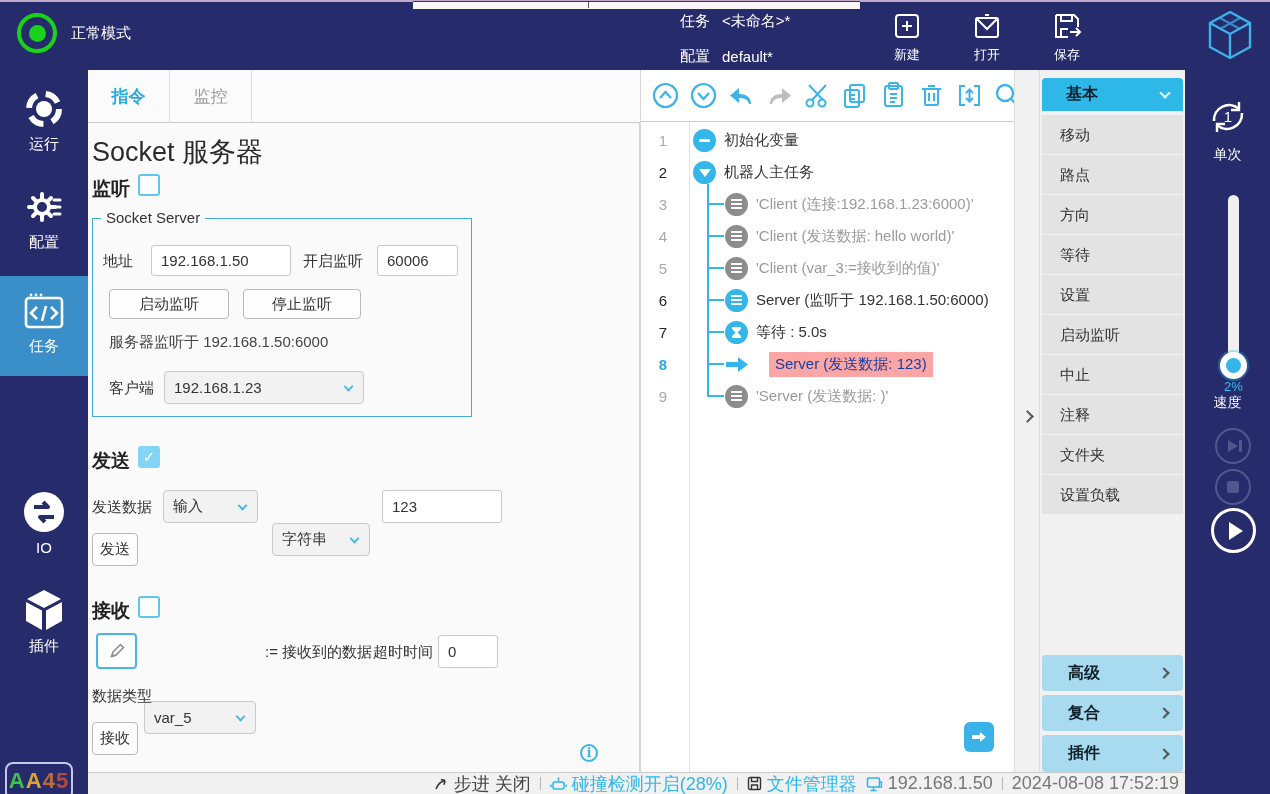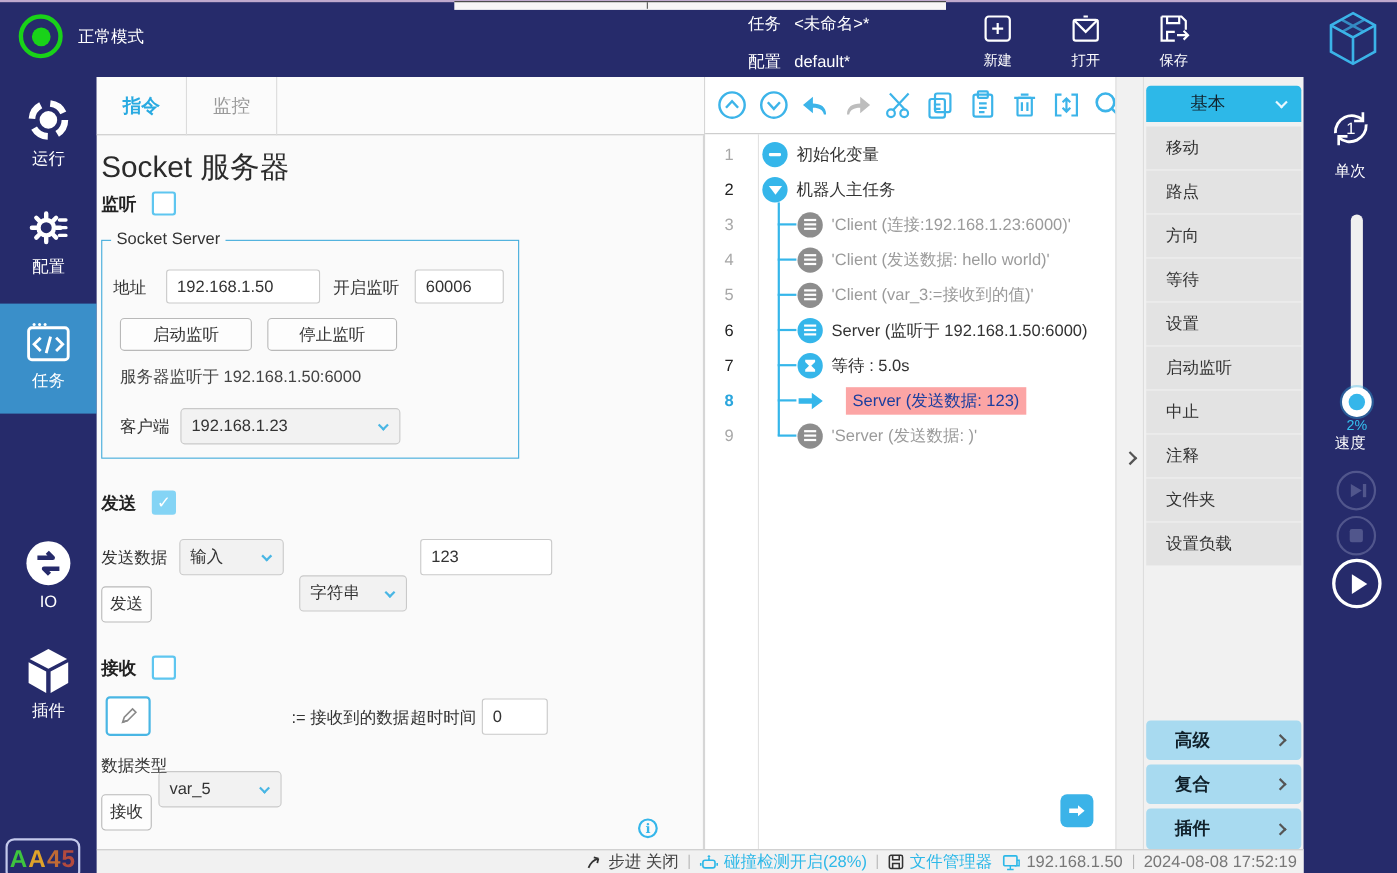--- a/index.html
+++ b/index.html
@@ -30,21 +30,21 @@
 .lsb-it svg{display:block;margin:0 auto}
 .lsb-it.active{background:#3a8fc9}
 .badge{position:absolute;left:5px;top:692px;width:68px;height:38px;border:2px solid #c4c9ec;border-radius:8px;display:flex;align-items:center;justify-content:center;font-size:22px;font-weight:bold;letter-spacing:1px}
 
 
 .main{position:absolute;left:88px;top:70px;width:552px;height:702px;background:#fafafa;border-right:1px solid #d6d6d6}
 .tabs{position:absolute;left:0;top:0;width:552px;height:53px;border-bottom:1px solid #c9c9c9;display:flex;background:#fbfbfb}
 .tab{width:82px;height:53px;line-height:53px;text-align:center;font-size:17px;color:#9a9a9a;border-right:1px solid #dcdcdc;cursor:pointer}
 .tab.active{color:#29aae1;font-weight:bold}
 .title{position:absolute;left:4px;top:64px;font-size:27px;font-weight:400;color:#2b2b2b}
-.sec-lb{font-size:16px;font-weight:bold;color:#222}
+.sec-lb{font-size:19px;font-weight:bold;color:#222}
 .cb{width:22px;height:22px;border:2px solid #5ec6f0;border-radius:3px;background:#fff;cursor:pointer}
 .cb.on{background:#84d4f5;border-color:#84d4f5;display:flex;align-items:center;justify-content:center}
 .cb.on::after{content:"✓";color:#fff;font-size:15px;font-weight:bold}
 .gb{position:absolute;left:4px;top:148px;width:380px;height:199px;border:1px solid #41abdb}
 .gb-leg{position:absolute;left:8px;top:-10px;background:#fafafa;padding:0 5px;font-size:15px;color:#333}
 .flb{font-size:15px;color:#333}
 .tin{border:1px solid #c9c9c9;background:#fff;border-radius:3px;font-size:15px;padding:0 9px;color:#333;font-family:"Liberation Sans","DejaVu Sans",sans-serif}
 .btn{background:#fdfdfd;border:1px solid #b9b9b9;border-radius:4px;font-size:15px;color:#333;cursor:pointer;font-family:"Liberation Sans","DejaVu Sans",sans-serif}
 .dd{background:#f2f2f2;border:1px solid #c9c9c9;border-radius:4px;display:flex;align-items:center;padding:0 9px;font-size:15px;color:#333;position:relative;cursor:pointer}
 .dd .chev{position:absolute;right:11px;top:50%;width:7px;height:7px;border-right:2px solid #49b6e4;border-bottom:2px solid #49b6e4;transform:translateY(-70%) rotate(45deg)}
@@ -71,21 +71,21 @@
 .ttxt.dim{color:#9b9b9b}
 .ttxt.sel{background:#fca5a5;color:#1b3e9e;padding:3px 6px;margin-left:20px}
 .stub::before{content:"";position:absolute;left:66px;top:15px;width:17px;height:2px;background:#35b6ea}
 .vline{position:absolute;left:66px;top:114px;width:2px;height:212px;background:#35b6ea}
 .tree-go{position:absolute;left:323px;top:652px;width:30px;height:30px;background:#3bb3e8;border-radius:6px;display:flex;align-items:center;justify-content:center;cursor:pointer}
 .expander{position:absolute;left:1014px;top:70px;width:26px;height:702px;background:#f1f1f1;border-left:1px solid #ddd;border-right:1px solid #ddd;cursor:pointer}
 .expander .chev{position:absolute;left:8px;top:342px;width:9px;height:9px;border-right:2px solid #555;border-bottom:2px solid #555;transform:rotate(-45deg)}
 
 
 .palette{position:absolute;left:1040px;top:70px;width:145px;height:702px;background:#f1f1f1}
-.pal-h{position:absolute;left:2px;top:8px;width:141px;height:33px;background:#2db8e8;border-radius:4px 4px 0 0;display:flex;align-items:center;font-size:16px;font-weight:normal;color:#10202a;padding-left:40px;cursor:pointer}
+.pal-h{position:absolute;left:2px;top:8px;width:141px;height:33px;background:#2db8e8;border-radius:4px 4px 0 0;display:flex;align-items:center;font-size:16px;font-weight:bold;color:#10202a;padding-left:24px;cursor:pointer}
 .pal-h .chev{position:absolute;right:14px;top:11px;width:8px;height:8px;border-right:2px solid #eaf8ff;border-bottom:2px solid #eaf8ff;transform:rotate(45deg)}
 .pal-it{position:absolute;left:2px;width:141px;height:39px;background:#e3e3e3;font-size:15px;color:#333;line-height:39px;padding-left:18px;cursor:pointer}
 .pal-g{position:absolute;left:2px;width:141px;background:#a8daf0;border-radius:4px;font-size:16px;font-weight:bold;color:#10202a;display:flex;align-items:center;padding-left:26px;cursor:pointer}
 .pal-g .chev{position:absolute;right:15px;width:8px;height:8px;border-right:2px solid #555;border-bottom:2px solid #555;transform:rotate(-45deg)}
 
 
 .rsb{position:absolute;left:1185px;top:70px;width:85px;height:724px;background:#262b6b;color:#fff}
 .single{position:absolute;left:0;top:25px;width:85px;text-align:center;cursor:pointer}
 .single .lb{font-size:14px;margin-top:3px}
 .slider-track{position:absolute;left:43px;top:125px;width:11px;height:182px;background:#f0f0f0;border-radius:6px;cursor:pointer}
@@ -96,21 +96,21 @@
 .pbtn{position:absolute;border-radius:50%;display:flex;align-items:center;justify-content:center;cursor:pointer}
 .pb-skip{left:30px;top:358px;width:36px;height:36px;border:2px solid #51568c}
 .pb-stop{left:30px;top:399px;width:36px;height:36px;border:2px solid #51568c}
 .pb-play{left:26px;top:438px;width:45px;height:45px;border:3px solid #fff}
 .sk-tri{width:0;height:0;border-left:10px solid #51568c;border-top:6px solid transparent;border-bottom:6px solid transparent;margin-left:4px}
 .sk-bar{width:3px;height:12px;background:#51568c;margin-left:1px}
 .st-sq{width:12px;height:12px;background:#51568c;border-radius:2px}
 .pl-tri{width:0;height:0;border-left:14px solid #fff;border-top:9px solid transparent;border-bottom:9px solid transparent;margin-left:5px}
 
 
-.statusbar{position:absolute;left:88px;top:772px;width:1097px;height:22px;background:#f1f1f1;border-top:1px solid #c9c9c9;display:flex;align-items:center;justify-content:flex-end;gap:9px;padding:0 6px;font-size:15px;overflow:hidden}
+.statusbar{position:absolute;left:88px;top:772px;width:1097px;height:22px;background:#f1f1f1;border-top:1px solid #c9c9c9;display:flex;align-items:center;justify-content:flex-end;gap:9px;padding:0 6px;font-size:18px;overflow:hidden}
 .sb-it{display:flex;align-items:center;gap:5px;white-space:nowrap}
 .sb-dark{color:#444}.sb-cyan{color:#2db8e8}.sb-gray{color:#777}
 .sep{width:1px;height:13px;background:#b5b5b5}
 </style>
 </head>
 <body>
 
 <header class="topbar">
   <div class="art-line"></div>
   <div class="art-bar"></div>

